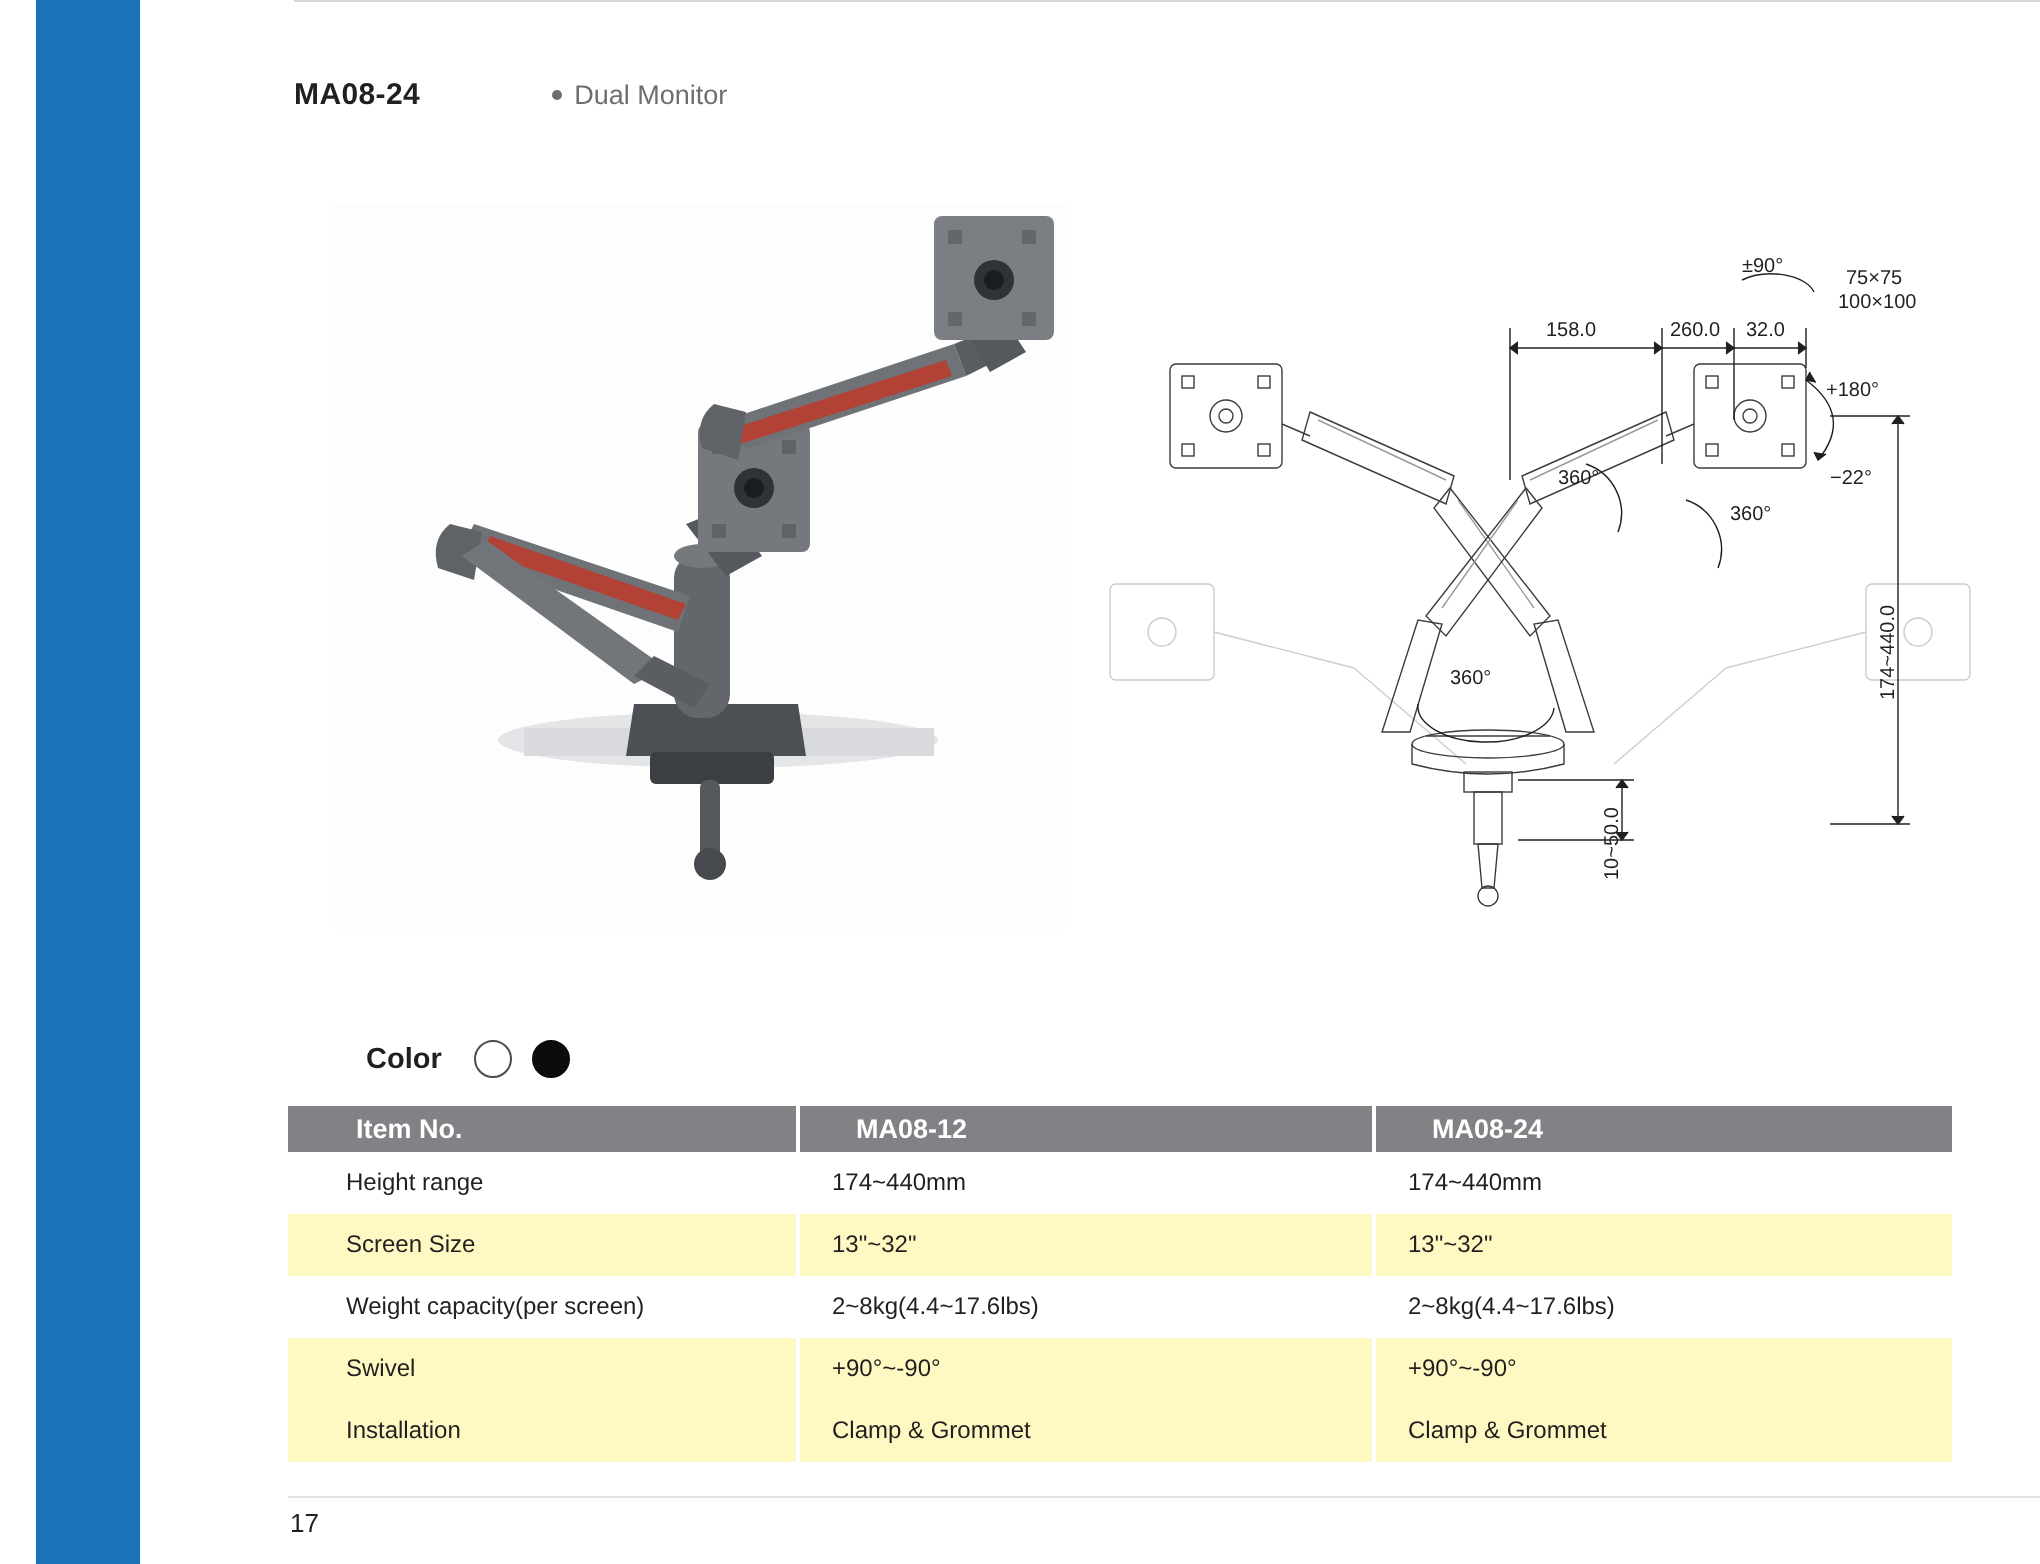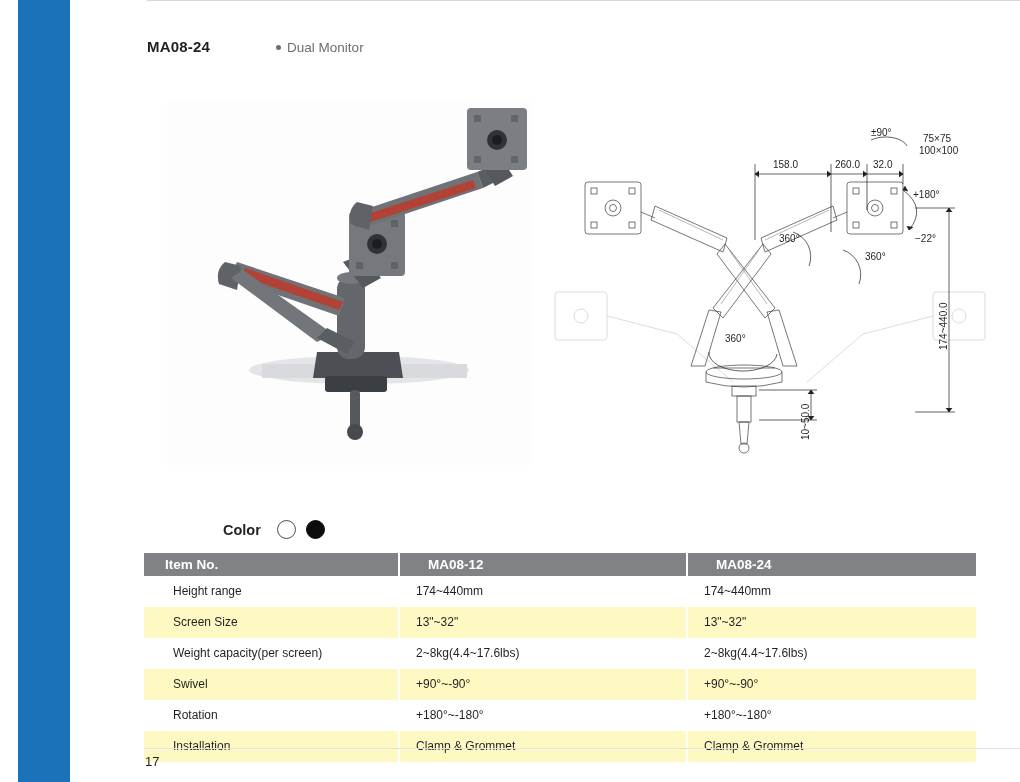--- a/index.html
+++ b/index.html
@@ -102,21 +102,20 @@
     height: 370px;
   }
 
   
   .color-row {
     position: absolute;
     left: 96px;
     top: 520px;
     display: flex;
     align-items: center;
-    margin-left: 40px;
   }
   .color-label {
     font-size: 14.5px;
     font-weight: bold;
     color: #231f20;
     margin-right: 16px;
   }
   .swatch {
     width: 17px;
     height: 17px;
@@ -149,21 +148,21 @@
     background: #808285;
     color: #ffffff;
     font-size: 13.5px;
     font-weight: bold;
     text-align: left;
     height: 23px;
     line-height: 23px;
     border-right: 2px solid #ffffff;
   }
   .spec-table thead th:last-child { border-right: none; }
-  .spec-table thead th.c0 { padding-left: 21px; }
+  .spec-table thead th.c0 { padding-left: 34px; }
   .spec-table thead th.c1, .spec-table thead th.c2 { padding-left: 28px; }
 
   .spec-table tbody td {
     font-size: 12px;
     color: #231f20;
     height: 31px;
     line-height: 21.4px;
     border-right: 2px solid #ffffff;
   }
   .spec-table tbody td:last-child { border-right: none; }
@@ -406,25 +405,20 @@
         <tr class="row-a">
           <td class="c0">Weight capacity(per screen)</td>
           <td class="c1">2~8kg(4.4~17.6lbs)</td>
           <td class="c2">2~8kg(4.4~17.6lbs)</td>
         </tr>
         <tr class="row-b">
           <td class="c0">Swivel</td>
           <td class="c1">+90°~-90°</td>
           <td class="c2">+90°~-90°</td>
         </tr>
-        <tr class="row-a">
-          <td class="c0">Rotation</td>
-          <td class="c1">+180°~-180°</td>
-          <td class="c2">+180°~-180°</td>
-        </tr>
         <tr class="row-b">
           <td class="c0">Installation</td>
           <td class="c1">Clamp &amp; Grommet</td>
           <td class="c2">Clamp &amp; Grommet</td>
         </tr>
       </tbody>
     </table>
 
     <div class="bottom-rule"></div>
     <div class="page-num">17</div>

